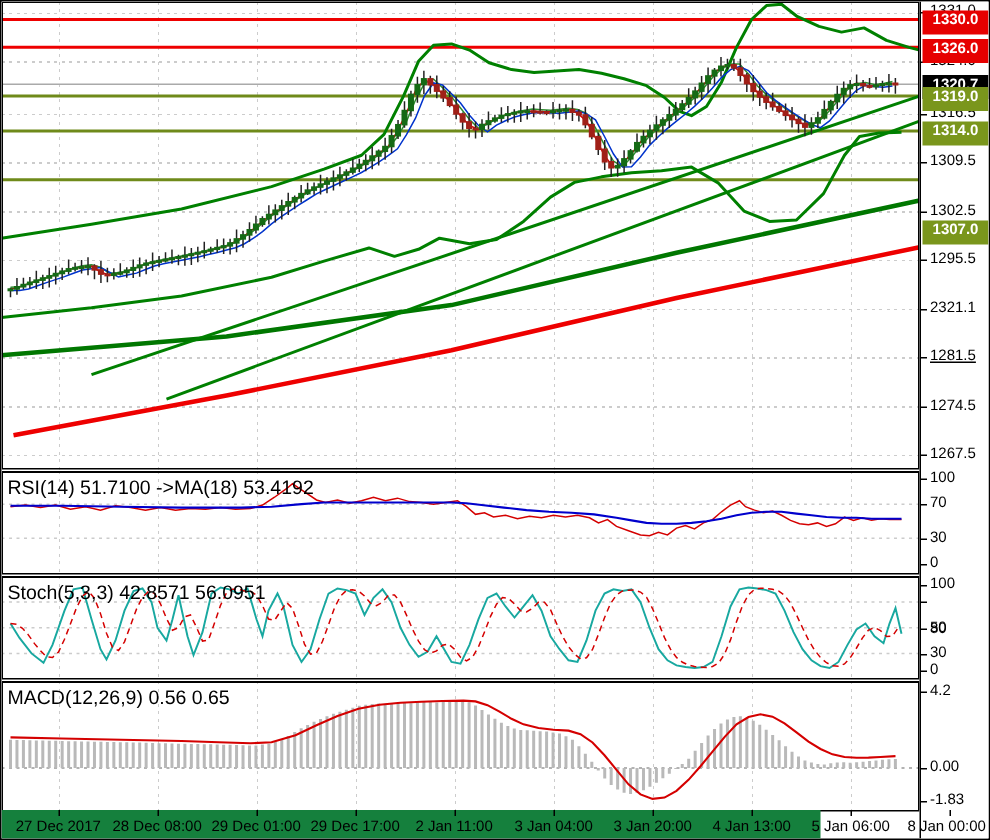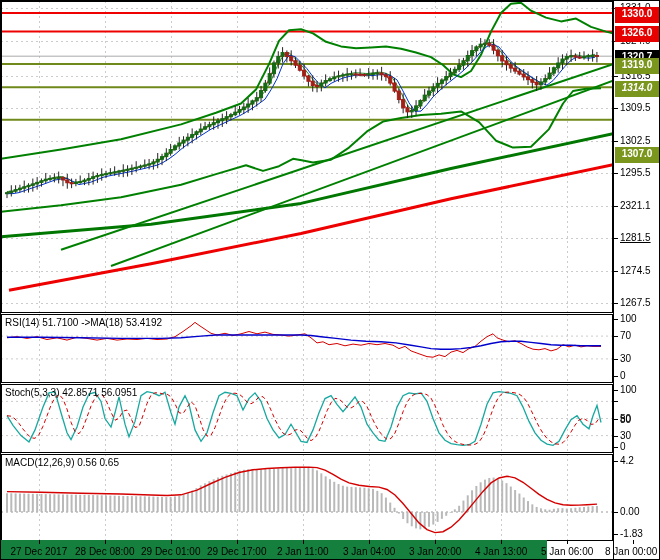--- a/index.html
+++ b/index.html
@@ -9,21 +9,21 @@
     font-family:"Liberation Sans",sans-serif;
   }
   .pane-svg{position:absolute;left:0;display:block;}
   #price-axis{position:absolute;left:612px;top:0;width:46px;height:558px;background:#fff;border-left:1px solid #000;}
   .axis-label{position:absolute;left:6px;font-size:10px;color:#000;white-space:nowrap;}
   .axis-tick{position:absolute;left:0;width:4px;height:1px;background:#000;}
   .price-badge{position:absolute;left:1px;width:44px;height:16px;line-height:13px;text-align:center;
     font-size:10px;font-weight:bold;color:#fff;white-space:nowrap;}
   #chart-title{position:absolute;left:4px;top:3px;font-size:11px;font-weight:bold;color:#000;z-index:30;}
   #chart-title .dd{font-size:9px;margin-right:3px;}
-  .pane-label{position:absolute;left:4px;font-size:10px;color:#000;z-index:25;white-space:nowrap;}
+  .pane-label{position:absolute;left:4px;font-size:13px;color:#000;z-index:25;white-space:nowrap;}
   #time-axis{position:absolute;left:0;top:539px;width:546px;height:19px;background:#15803d;}
   .time-label{position:absolute;top:6px;font-size:10px;color:#000;white-space:nowrap;}
   .time-tick{position:absolute;top:0;width:1px;height:4px;background:#000;}
 </style>
 </head>
 <body>
 
 <div id="chart-window">
 
   <svg id="svg-main" class="pane-svg" width="612" height="312" style="top:0;">
@@ -547,21 +547,21 @@
       <div class="axis-label" style="top: 231px; text-decoration: underline;">1281.5</div>
       <div class="axis-tick" style="top: 237px;"></div>
       <div class="axis-label" style="top: 264px;">1274.5</div>
       <div class="axis-tick" style="top: 270px;"></div>
       <div class="axis-label" style="top: 296px;">1267.5</div>
       <div class="axis-tick" style="top: 302px;"></div>
       <div class="price-badge" style="top: 6px; background: rgb(230, 0, 0);">1330.0</div>
       <div class="price-badge" style="top: 25px; background: rgb(230, 0, 0);">1326.0</div>
       <div class="price-badge" style="top: 49px; background: rgb(0, 0, 0);">1320.7</div>
       <div class="price-badge" style="top: 57px; background: rgb(122, 150, 28);">1319.0</div>
-      <div class="price-badge" style="top: 80px; background: rgb(122, 150, 28); font-style: italic;">1314.0</div>
+      <div class="price-badge" style="top: 80px; background: rgb(122, 150, 28);">1314.0</div>
       <div class="price-badge" style="top: 113px; background: rgb(122, 150, 28); margin-top: 33px;">1307.0</div>
       <div class="axis-label" style="top: 312px;">100</div>
       <div class="axis-tick" style="top: 318px;"></div>
       <div class="axis-label" style="top: 329px;">70</div>
       <div class="axis-tick" style="top: 335px;"></div>
       <div class="axis-label" style="top: 352px;">30</div>
       <div class="axis-tick" style="top: 358px;"></div>
       <div class="axis-label" style="top: 369px;">0</div>
       <div class="axis-tick" style="top: 375px;"></div>
       <div class="axis-label" style="top: 383px;">100</div>

